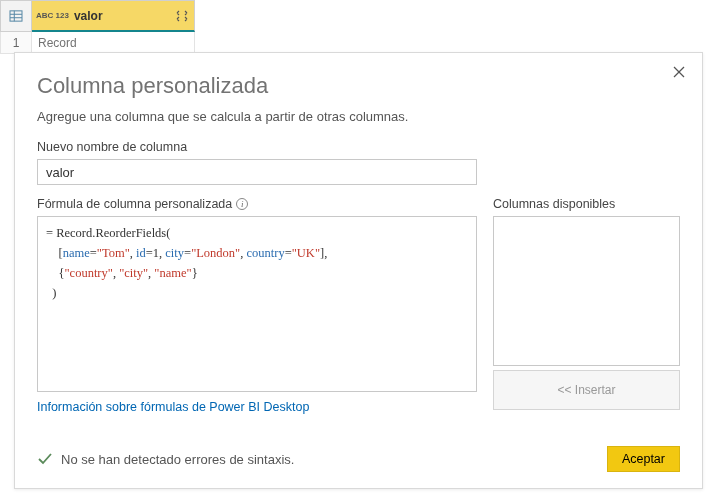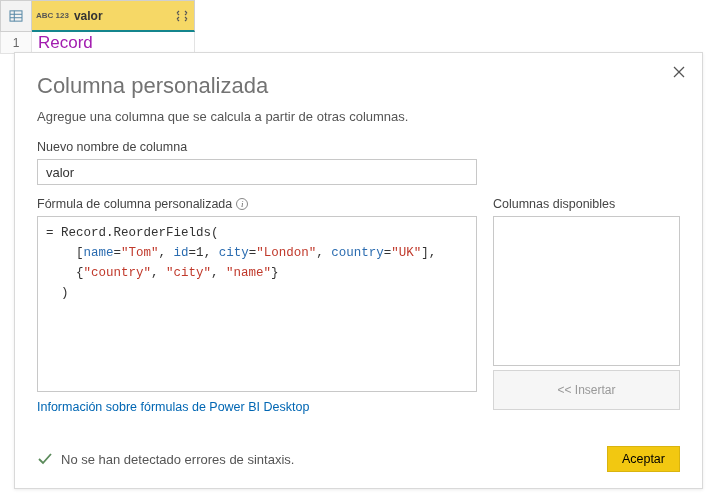--- a/index.html
+++ b/index.html
@@ -67,22 +67,22 @@
       border-top: none;
       display: flex; align-items:center; justify-content:center;
       color: #666; font-size: 12px;
     }
     .data-cell {
       flex: 1;
       border: 1px solid #e3e3e3;
       border-top:none; border-left:none;
       padding: 0 6px;
       display:flex; align-items:center;
-      color: #a21caf;
-      font-size: 17px;
+      color: #737373;
+      font-size: 12px;
     }
     
     .dialog {
       position: absolute;
       left: 14px; top: 52px;
       width: 689px; height: 437px;
       background: #fff;
       border: 1px solid #d9d9d9;
       box-shadow: 0 1px 3px rgba(0,0,0,0.08);
       padding: 20px 22px 14px 22px;
@@ -125,21 +125,21 @@
       display: flex;
       gap: 16px;
     }
     .left-col { width: 440px; }
     .right-col { flex:1; }
     .formula-box {
       width: 440px;
       height: 176px;
       border: 1px solid #c8c8c8;
       padding: 6px 8px;
-      font-family: Liberation Mono, monospace;
+      font-family: Liberation Serif, serif;
       font-size: 12.5px;
       line-height: 1.6;
       color: #333;
       white-space: pre;
       overflow: auto;
     }
     .avail-box {
       width: 100%;
       height: 150px;
       border: 1px solid #c8c8c8;

